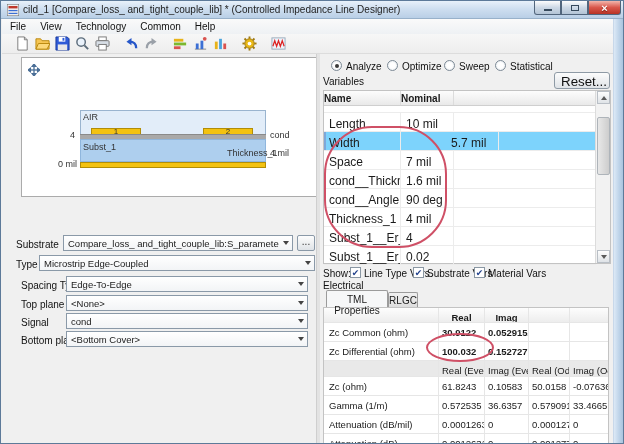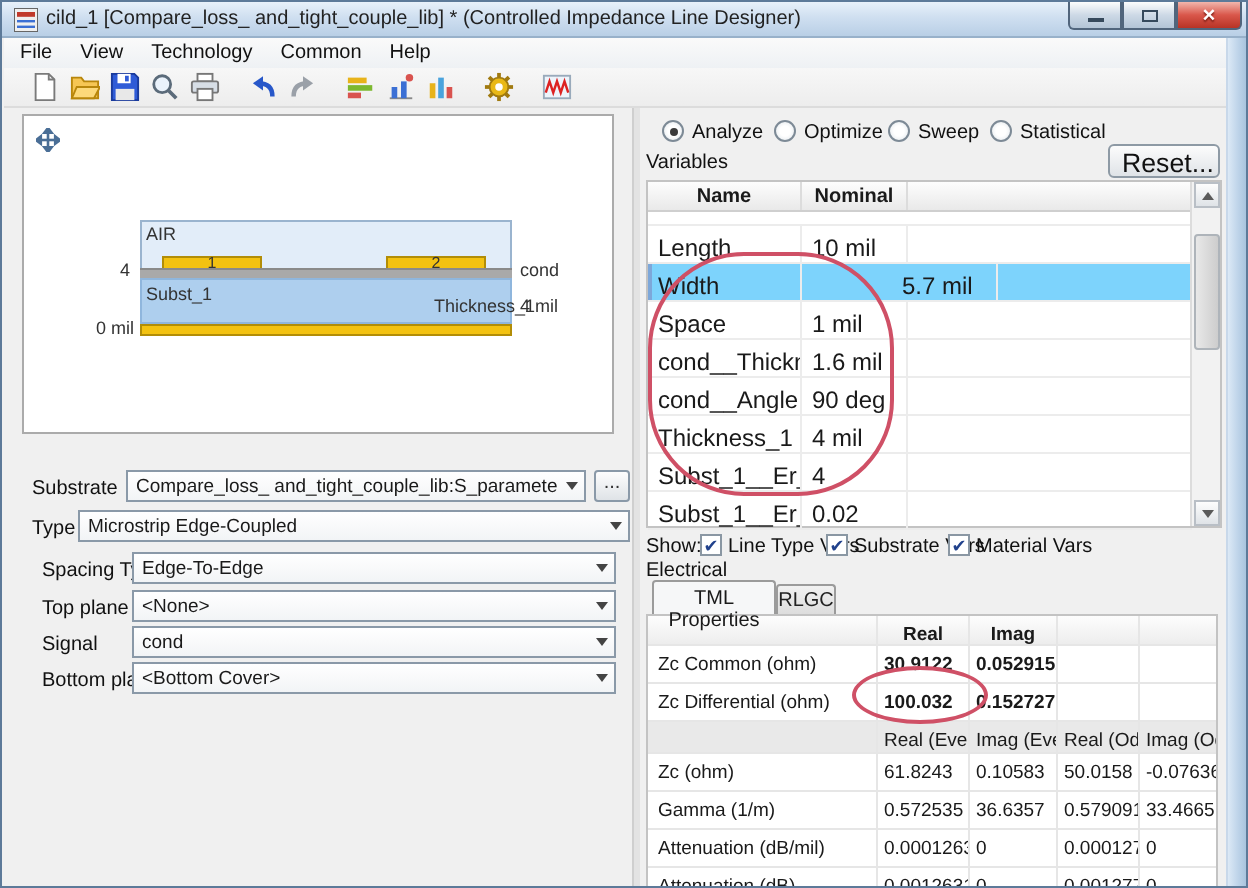--- a/index.html
+++ b/index.html
@@ -26,21 +26,21 @@
   .menubar{left:1px;top:18px;width:622px;height:15px;background:linear-gradient(#fafafa,#eef1f4);
     display:flex;align-items:center;padding-left:8px;gap:14px;}
   .menu-item{color:#111;}
   .toolbar{left:1px;top:33px;width:622px;height:20px;background:linear-gradient(#f7f7f7,#ededed);
     border-bottom:1px solid #dcdcdc;display:flex;align-items:center;padding-left:10px;}
   .tbtn{width:20px;height:18px;display:flex;align-items:center;justify-content:center;}
   .tbtn svg{width:15px;height:15px;}
   .tgap{width:9px;}
 
   
-  .canvas{left:10px;top:56px;width:296px;height:160px;background:#fff;border:1px solid #ababab;}
+  .canvas{left:20px;top:56px;width:296px;height:140px;background:#fff;border:1px solid #ababab;}
   .pan-icon{left:6px;top:6px;width:12px;height:12px;}
   .xsec-label{position:absolute;font-size:9px;color:#333;white-space:nowrap;}
   .air{left:58px;top:52px;width:186px;height:30px;background:#e2edf9;border:1px solid #9ab4cf;}
   .condlayer{left:58px;top:76px;width:186px;height:5px;background:#a9a9a9;border-top:1px solid #8a8a8a;}
   .conductor{top:70px;height:7px;width:50px;background:#f3c211;border:1px solid #b28d07;
     font-size:8px;text-align:center;line-height:6px;color:#333;}
   .substrate{left:58px;top:81px;width:186px;height:23px;background:#aecfee;border:1px solid #8fb6dd;}
   .bcover{left:58px;top:104px;width:186px;height:6px;background:#f3c211;border:1px solid #b28d07;}
 
   .fld-label{position:absolute;color:#111;}
@@ -58,21 +58,21 @@
   .radio{position:absolute;width:11px;height:11px;border:1px solid #7d8a96;border-radius:50%;
     background:radial-gradient(#fff 40%,#dfe5ea);}
   .radio.sel::after{content:"";position:absolute;left:2.5px;top:2.5px;width:4px;height:4px;border-radius:50%;background:#3a3a3a;}
   .rlabel{position:absolute;color:#111;}
   .reset-btn{left:553px;top:71px;width:56px;height:17px;border:1px solid #8e9aa5;border-radius:3px;
     background:linear-gradient(#fcfcfc,#dfe3e7);text-align:center;line-height:15px;color:#111;}
 
   .vtable{left:322px;top:89px;width:288px;height:174px;background:#fff;border:1px solid #c3c3c3;}
   .vhead{position:absolute;left:0;top:0;width:272px;height:15px;display:flex;
     background:linear-gradient(#fdfdfd,#e9e9e9);border-bottom:1px solid #cfcfcf;font-weight:bold;}
-  .vh{padding-top:2px;text-align:center;border-right:1px solid #dcdcdc;}
+  .vh{padding-top:2px;text-align:left;border-right:1px solid #dcdcdc;}
   .vrow{position:absolute;left:0;width:272px;height:19px;display:flex;border-bottom:1px solid #ececec;}
   .vc{padding:4px 0 0 5px;border-right:1px solid #ececec;white-space:nowrap;overflow:hidden;font-size:12px;}
   .vc.n{width:77px;}
   .vc.v{width:53px;}
   .vrow.selected{background:#7dd3fc;box-shadow:inset 2px 0 0 #7da7d9;gap:45px;}
   .vscroll{position:absolute;right:0;top:0;width:15px;height:172px;background:#f2f2f2;border-left:1px solid #dcdcdc;}
   .sbtn{position:absolute;left:1px;width:13px;height:13px;background:linear-gradient(#fdfdfd,#dfe3e7);
     border:1px solid #b9bfc6;display:flex;align-items:center;justify-content:center;}
   .sarrow{border-left:3px solid transparent;border-right:3px solid transparent;}
   .sarrow.up{border-bottom:4px solid #5a5a5a;}
@@ -325,21 +325,21 @@
     <div class="vrow" style="top:22px;">
       <span class="vc n">Length</span>
       <span class="vc v">10 mil</span>
     </div>
     <div class="vrow selected" style="top:41px;">
       <span class="vc n">Width</span>
       <span class="vc v">5.7 mil</span>
     </div>
     <div class="vrow" style="top:60px;">
       <span class="vc n">Space</span>
-      <span class="vc v">1 mil</span>
+      <span class="vc v">7 mil</span>
     </div>
     <div class="vrow" style="top:79px;">
       <span class="vc n">cond__Thickness</span>
       <span class="vc v">1.6 mil</span>
     </div>
     <div class="vrow" style="top:98px;">
       <span class="vc n">cond__Angle</span>
       <span class="vc v">90 deg</span>
     </div>
     <div class="vrow" style="top:117px;">

